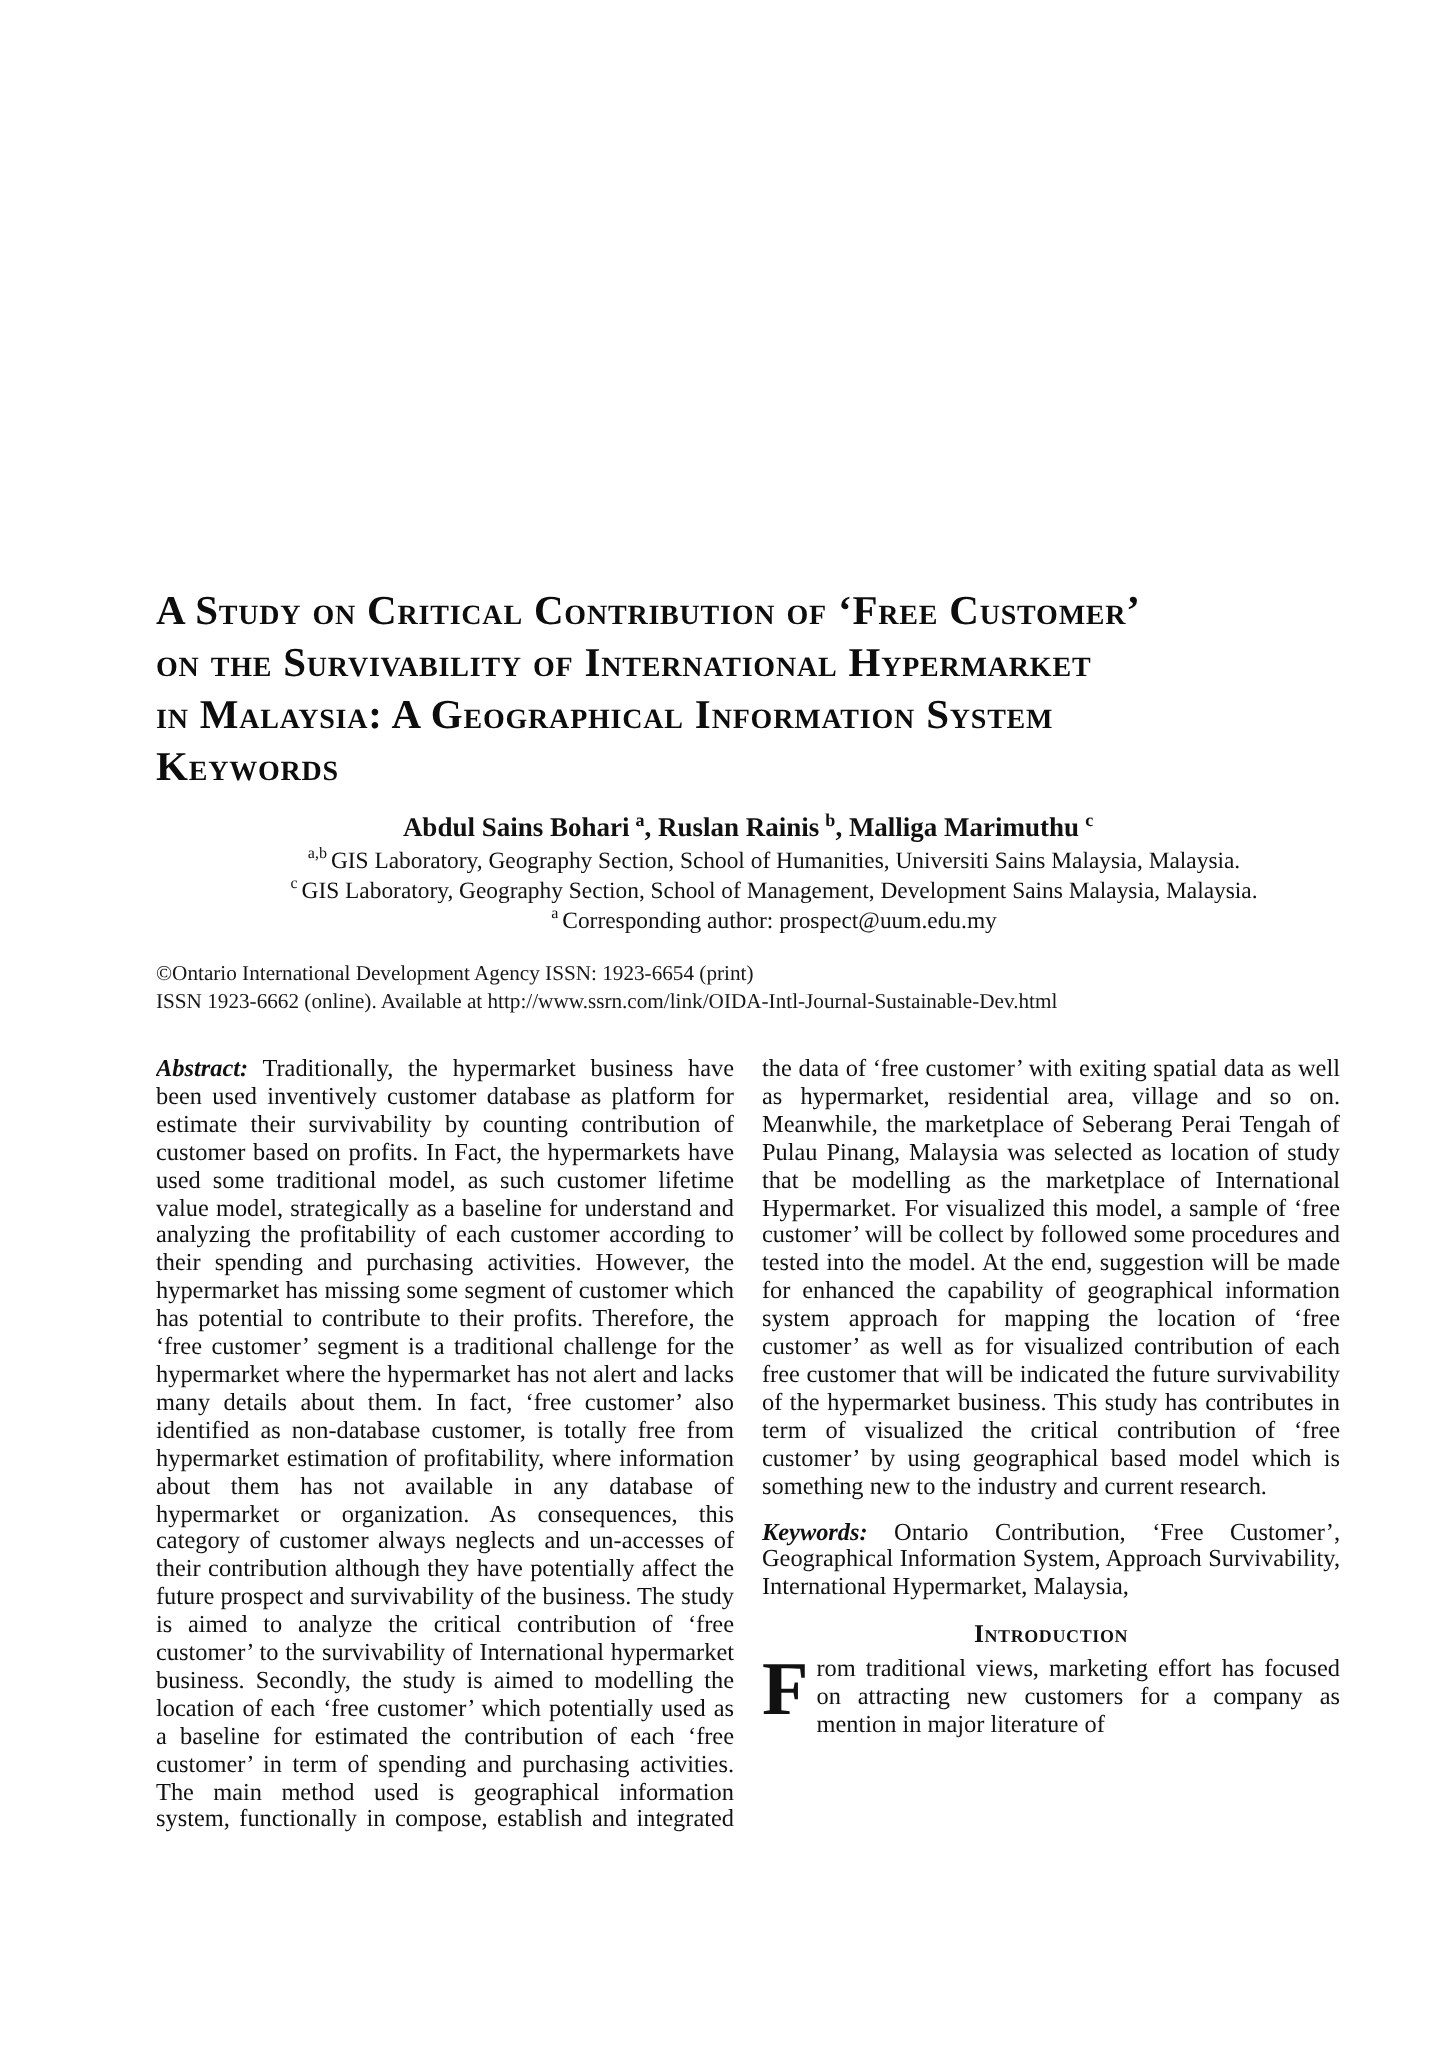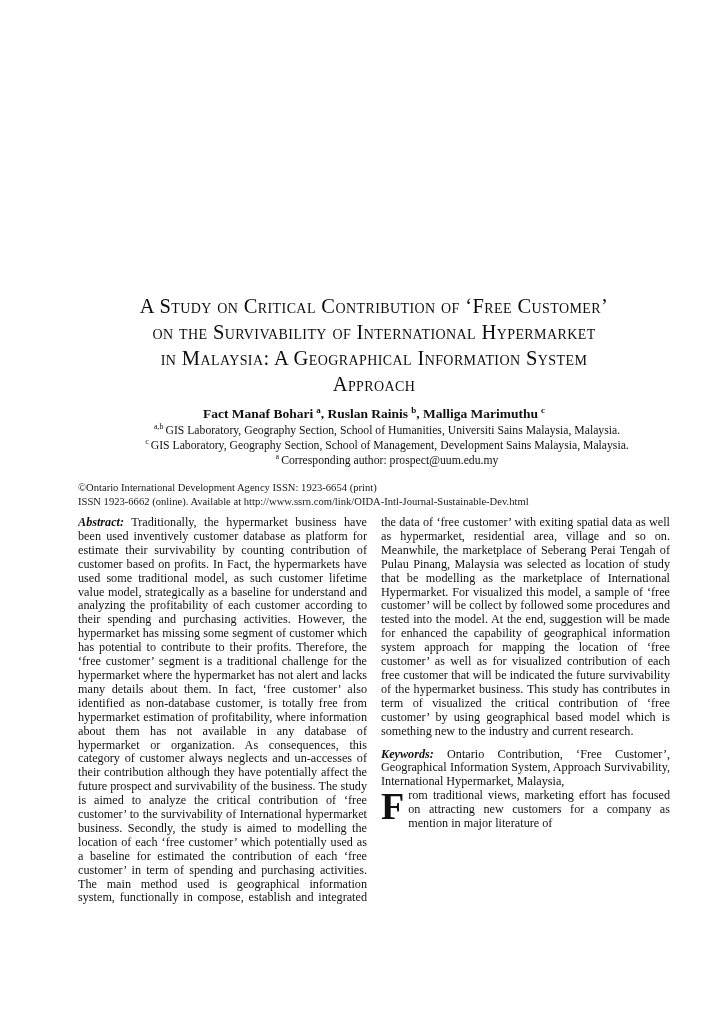--- a/index.html
+++ b/index.html
@@ -10,22 +10,22 @@
     background: #ffffff;
     color: #111111;
     font-family: "Liberation Serif", serif;
     overflow: hidden;
   }
   .inner {
     padding: 293px 54px 0 78px; 
   }
   
   .title {
-    text-align: center;
-    font-weight: normal;
+    text-align: left;
+    font-weight: bold;
     font-variant: small-caps;
     font-size: 20.5px;
     line-height: 26px;
     letter-spacing: 0.4px;
     color: #0d0d0d;
   }
   .title .title-line { display: block; }
   
   .authors {
     margin-top: 9px;
@@ -58,21 +58,21 @@
   
   .publisher {
     margin-top: 13px;
     text-align: left;
     font-size: 10.6px;
     line-height: 13.5px;
     color: #161616;
   }
   
   .columns {
-    margin-top: 8px;
+    margin-top: 20px;
     height: 401px;
     column-count: 2;
     column-gap: 14px;
     column-fill: auto;
     overflow: hidden;
     font-size: 12.2px;
     line-height: 13.9px;
     text-align: justify;
   }
   .para-lead {
@@ -102,43 +102,44 @@
 </head>
 <body>
 
 <div class="page">
   <div class="inner">
 
     <h1 class="title">
       <span class="title-line">A Study on Critical Contribution of ‘Free Customer’</span>
       <span class="title-line">on the Survivability of International Hypermarket</span>
       <span class="title-line">in Malaysia: A Geographical Information System</span>
-      <span class="title-line">Approach</span>
+      <span class="title-line">Keywords</span>
     </h1>
 
     <div class="authors">
-      <span>Fact Manaf Bohari</span><sup>a</sup><span>, </span>
+      <span>Abdul Sains Bohari</span><sup>a</sup><span>, </span>
       <span>Ruslan Rainis</span><sup>b</sup><span>, </span>
       <span>Malliga Marimuthu</span><sup>c</sup>
     </div>
 
     <div class="affiliations">
       <div><sup>a,b</sup><span>GIS Laboratory, Geography Section, School of Humanities, Universiti Sains Malaysia, Malaysia.</span></div>
       <div><sup>c</sup><span>GIS Laboratory, Geography Section, School of Management, Development Sains Malaysia, Malaysia.</span></div>
       <div><sup>a</sup><span>Corresponding author: prospect@uum.edu.my</span></div>
     </div>
 
     <div class="publisher">
       <div>©Ontario International Development Agency ISSN: 1923-6654 (print)</div>
       <div>ISSN 1923-6662 (online). Available at http://www.ssrn.com/link/OIDA-Intl-Journal-Sustainable-Dev.html</div>
     </div>
 
     <main class="columns">
       <p class="abstract-para"><span class="para-lead">Abstract:</span> <span>Traditionally, the hypermarket business have been used inventively customer database as platform for estimate their survivability by counting contribution of customer based on profits. In Fact, the hypermarkets have used some traditional model, as such customer lifetime value model, strategically as a baseline for understand and analyzing the profitability of each customer according to their spending and purchasing activities. However, the hypermarket has missing some segment of customer which has potential to contribute to their profits. Therefore, the ‘free customer’ segment is a traditional challenge for the hypermarket where the hypermarket has not alert and lacks many details about them. In fact, ‘free customer’ also identified as non-database customer, is totally free from hypermarket estimation of profitability, where information about them has not available in any database of hypermarket or organization. As consequences, this category of customer always neglects and un-accesses of their contribution although they have potentially affect the future prospect and survivability of the business. The study is aimed to analyze the critical contribution of ‘free customer’ to the survivability of International hypermarket business. Secondly, the study is aimed to modelling the location of each ‘free customer’ which potentially used as a baseline for estimated the contribution of each ‘free customer’ in term of spending and purchasing activities. The main method used is geographical information system, functionally in compose, establish and integrated the data of ‘free customer’ with exiting spatial data as well as hypermarket, residential area, village and so on. Meanwhile, the marketplace of Seberang Perai Tengah of Pulau Pinang, Malaysia was selected as location of study that be modelling as the marketplace of International Hypermarket. For visualized this model, a sample of ‘free customer’ will be collect by followed some procedures and tested into the model. At the end, suggestion will be made for enhanced the capability of geographical information system approach for mapping the location of ‘free customer’ as well as for visualized contribution of each free customer that will be indicated the future survivability of the hypermarket business. This study has contributes in term of visualized the critical contribution of ‘free customer’ by using geographical based model which is something new to the industry and current research.</span></p>
 
       <p class="keywords-para"><span class="para-lead">Keywords:</span> <span>Ontario Contribution, ‘Free Customer’, Geographical Information System, Approach Survivability, International Hypermarket, Malaysia,</span></p>
 
+      <h2 class="section-heading">Introduction</h2>
 
       <p class="intro-para"><span class="dropcap">F</span><span>rom traditional views, marketing effort has focused on attracting new customers for a company as mention in major literature of</span></p>
     </main>
 
   </div>
 </div>
 
 </body></html>

